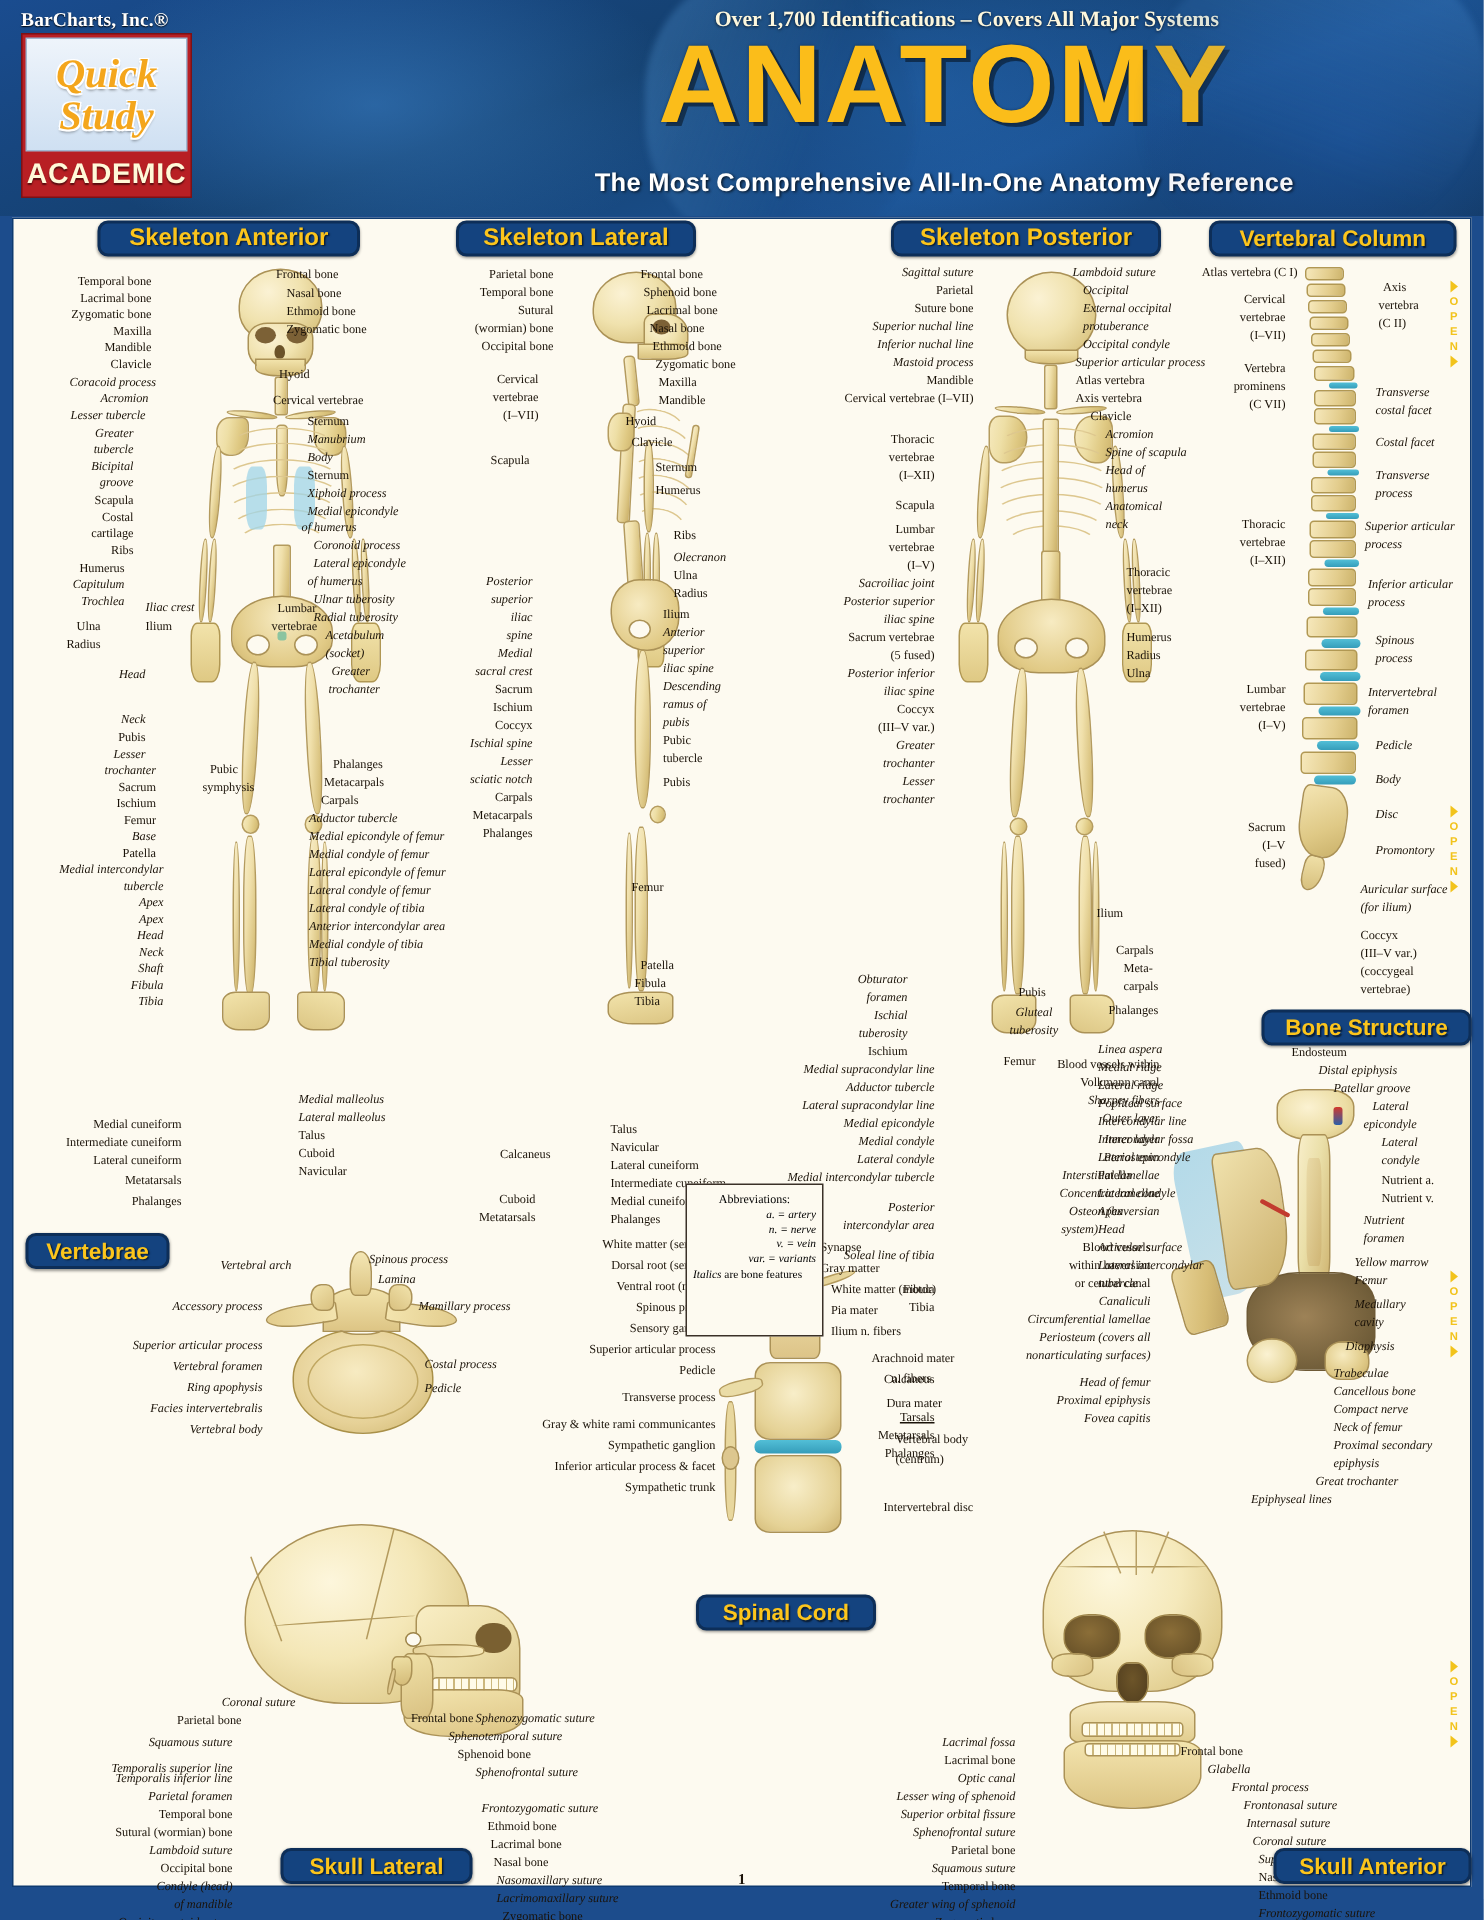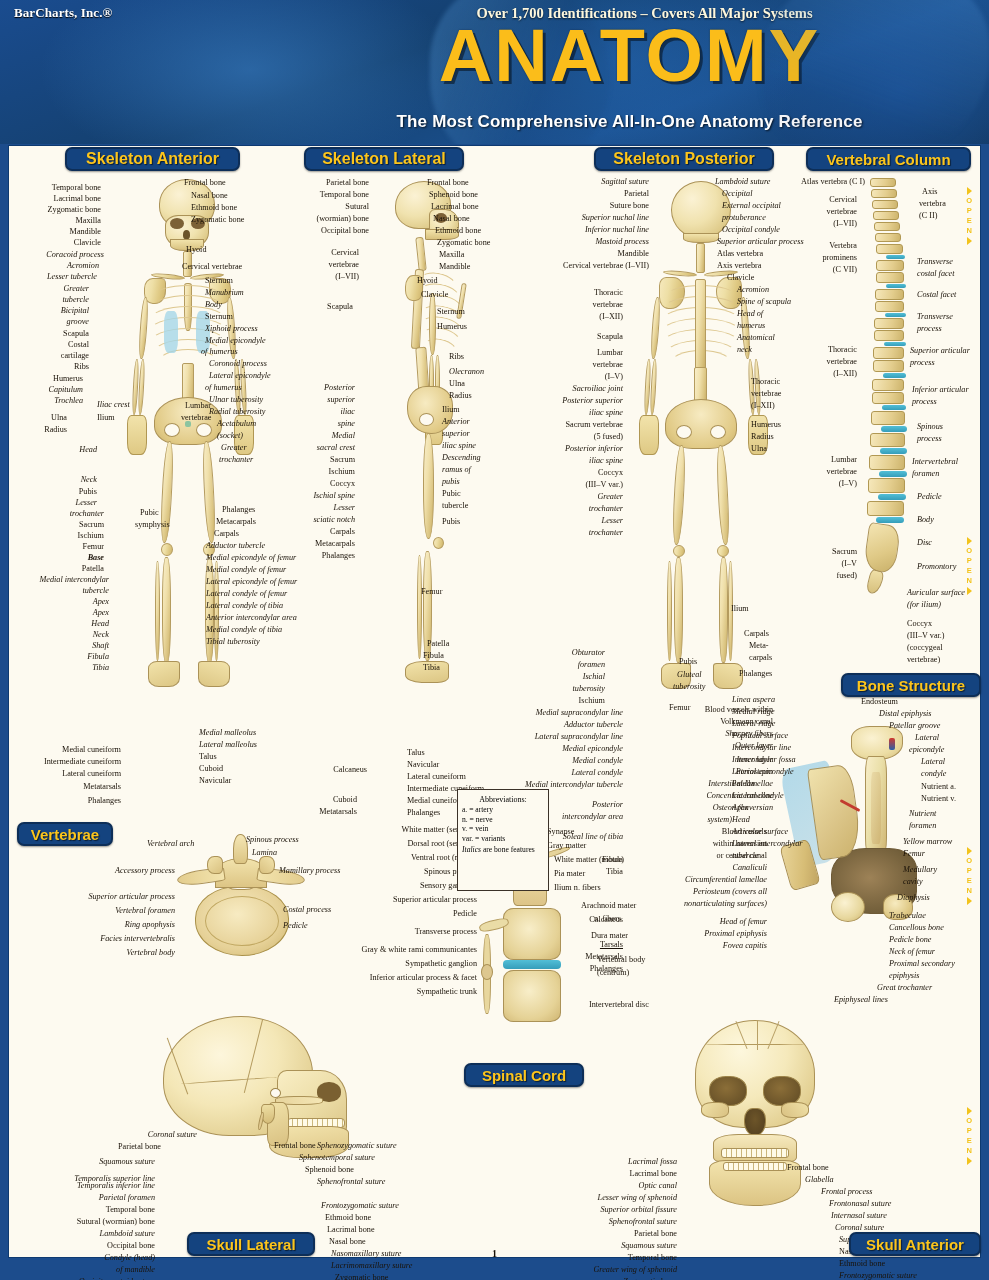--- a/index.html
+++ b/index.html
@@ -184,21 +184,21 @@
   
   #abbrev-box{
     position:absolute;
     left:448px; top:643px; width:92px; height:102px;
     background:#fdfaf0;
     border:1px solid #3b3128;
     padding:5px 4px 4px 4px;
     z-index:40;
   }
   #abbrev-box .ttl{ font-size:8px; text-align:center; margin-bottom:1px;}
-  #abbrev-box .row{ font-size:7.6px; text-align:left; line-height:1.28;}
+  #abbrev-box .row{ font-size:7.6px; text-align:right; line-height:1.28;font-style:italic;}
   #abbrev-box .note{ font-size:7.6px; line-height:1.25; margin-top:1px;}
   
   #page-number{
     position:absolute; left:0; top:1248px; width:989px; text-align:center;
     font-size:10px; font-weight:bold; color:#1a1208;
     font-family:"Liberation Serif", serif; z-index:50;
   }
   
   .open-mark{
     position:absolute; right:3px;
@@ -219,20 +219,27 @@
   }
 </style>
 </head>
 <body>
 
 <div id="page">
 
   <div id="header">
     <div id="barcharts-name">BarCharts, Inc.®</div>
 
+    <div id="logo-box">
+      <div id="logo-inner">
+        <div class="qs-word" id="qs-quick">Quick</div>
+        <div class="qs-word" id="qs-study">Study</div>
+      </div>
+      <div id="logo-academic">ACADEMIC</div>
+    </div>
 
     <div id="header-tagline">Over 1,700 Identifications – Covers All Major Systems</div>
     <div id="header-title">ANATOMY</div>
     <div id="header-subtitle">The Most Comprehensive All-In-One Anatomy Reference</div>
   </div>
 
   <div id="content">
 
     <div class="open-mark" style="top:40px;">
       <div class="tri"></div>
@@ -371,21 +378,21 @@
       <div class="lbl s8 r" style="left:0px;top:268px;width:58px;">Ulna</div>
       <div class="lbl s8 r" style="left:0px;top:280px;width:58px;">Radius</div>
       <div class="lbl s8 r it" style="left:0px;top:300px;width:88px;">Head</div>
       <div class="lbl s8 r it" style="left:0px;top:330px;width:88px;">Neck</div>
       <div class="lbl s8 r" style="left:0px;top:342px;width:88px;">Pubis</div>
       <div class="lbl s8 r it" style="left:0px;top:353px;width:88px;">Lesser</div>
       <div class="lbl s8 r it" style="left:0px;top:364px;width:95px;">trochanter</div>
       <div class="lbl s8 r" style="left:0px;top:375px;width:95px;">Sacrum</div>
       <div class="lbl s8 r" style="left:0px;top:386px;width:95px;">Ischium</div>
       <div class="lbl s8 r" style="left:0px;top:397px;width:95px;">Femur</div>
-      <div class="lbl s8 r it" style="left:0px;top:408px;width:95px;font-weight:bold;">Base</div>
+      <div class="lbl s8 r it" style="left:0px;top:408px;width:95px;">Base</div>
       <div class="lbl s8 r" style="left:0px;top:419px;width:95px;">Patella</div>
       <div class="lbl s8 r it" style="left:0px;top:430px;width:100px;">Medial intercondylar</div>
       <div class="lbl s8 r it" style="left:0px;top:441px;width:100px;">tubercle</div>
       <div class="lbl s8 r it" style="left:0px;top:452px;width:100px;">Apex</div>
       <div class="lbl s8 r it" style="left:0px;top:463px;width:100px;">Apex</div>
       <div class="lbl s8 r it" style="left:0px;top:474px;width:100px;">Head</div>
       <div class="lbl s8 r it" style="left:0px;top:485px;width:100px;">Neck</div>
       <div class="lbl s8 r it" style="left:0px;top:496px;width:100px;">Shaft</div>
       <div class="lbl s8 r it" style="left:0px;top:507px;width:100px;">Fibula</div>
       <div class="lbl s8 r it" style="left:0px;top:518px;width:100px;">Tibia</div>
@@ -841,21 +848,21 @@
       <div class="lbl s8" style="left:912px;top:649px;">Nutrient v.</div>
       <div class="lbl s8 it" style="left:900px;top:664px;">Nutrient</div>
       <div class="lbl s8 it" style="left:900px;top:676px;">foramen</div>
       <div class="lbl s8 it" style="left:894px;top:692px;">Yellow marrow</div>
       <div class="lbl s8 it" style="left:894px;top:704px;">Femur</div>
       <div class="lbl s8 it" style="left:894px;top:720px;">Medullary</div>
       <div class="lbl s8 it" style="left:894px;top:732px;">cavity</div>
       <div class="lbl s8 it" style="left:888px;top:748px;">Diaphysis</div>
       <div class="lbl s8 it" style="left:880px;top:766px;">Trabeculae</div>
       <div class="lbl s8 it" style="left:880px;top:778px;">Cancellous bone</div>
-      <div class="lbl s8 it" style="left:880px;top:790px;">Pedicle bone</div>
+      <div class="lbl s8 it" style="left:880px;top:790px;">Compact nerve</div>
       <div class="lbl s8 it" style="left:880px;top:802px;">Neck of femur</div>
       <div class="lbl s8 it" style="left:880px;top:814px;">Proximal secondary</div>
       <div class="lbl s8 it" style="left:880px;top:826px;">epiphysis</div>
       <div class="lbl s8 it" style="left:868px;top:838px;">Great trochanter</div>
       <div class="lbl s8 it" style="left:825px;top:850px;">Epiphyseal lines</div>
     </div>
 
     <div class="panel" style="left:168px; top:688px; width:130px; height:135px;">
       <div style="position:absolute;left:18px;top:52px;width:94px;height:70px;background:radial-gradient(ellipse at 45% 40%,#f7ebc2,#e6d197 60%,#cdb46c);border:.7px solid #a99048;border-radius:46% 46% 50% 50%;"></div>
       <div style="position:absolute;left:28px;top:62px;width:74px;height:50px;border:.7px solid #c0a761;border-radius:50%;"></div>

